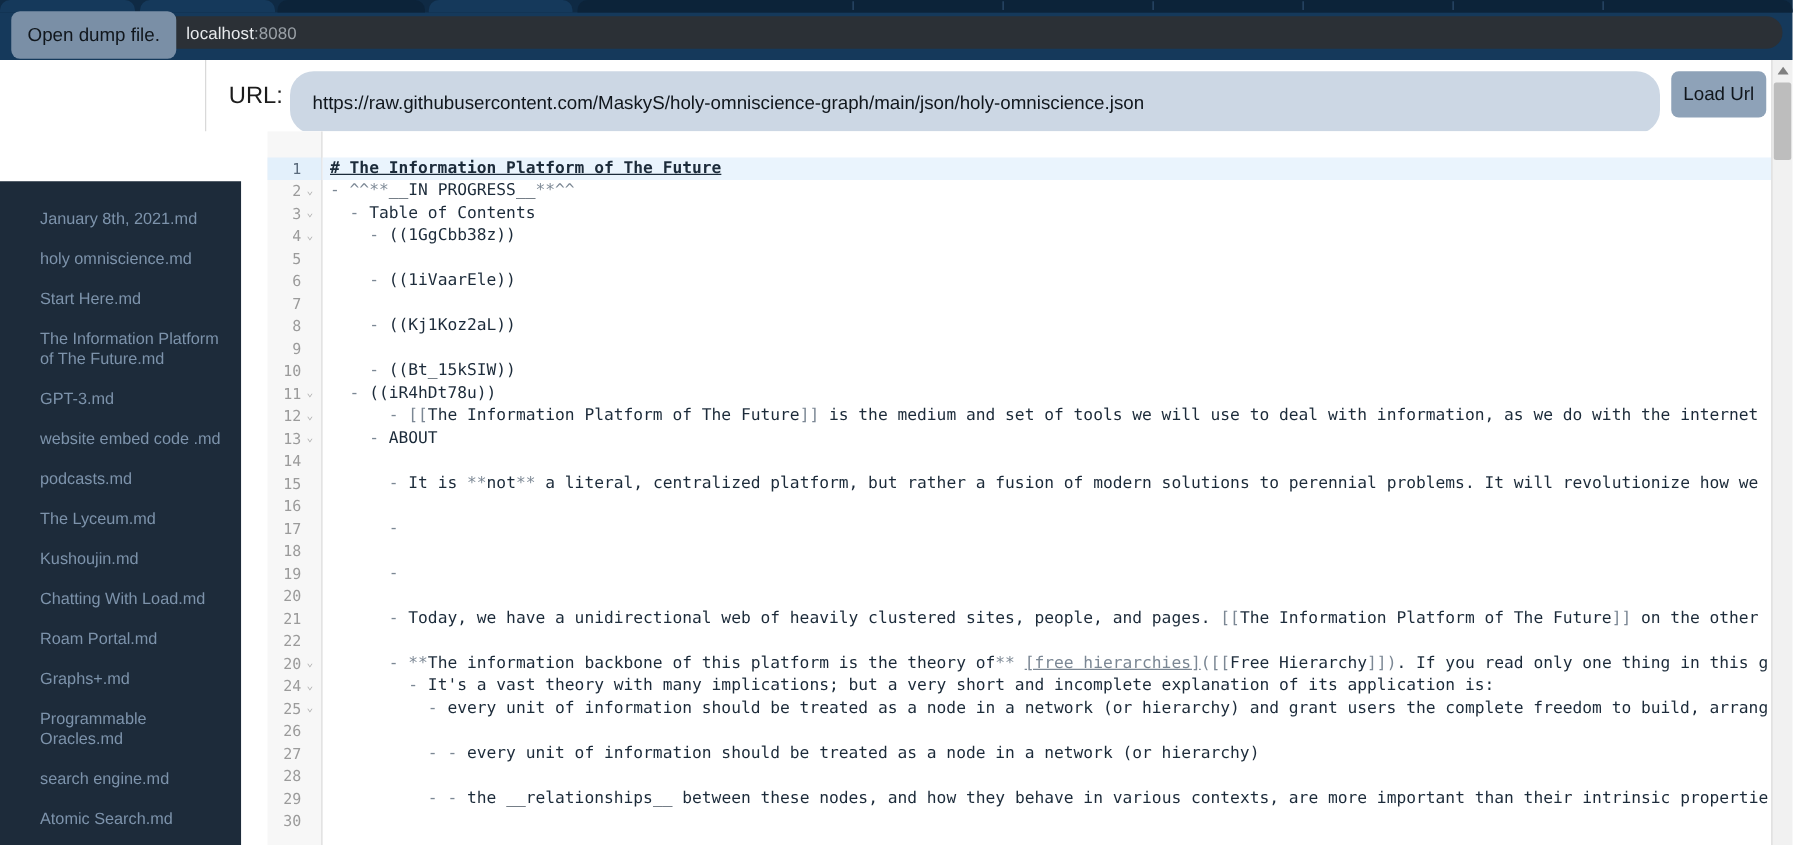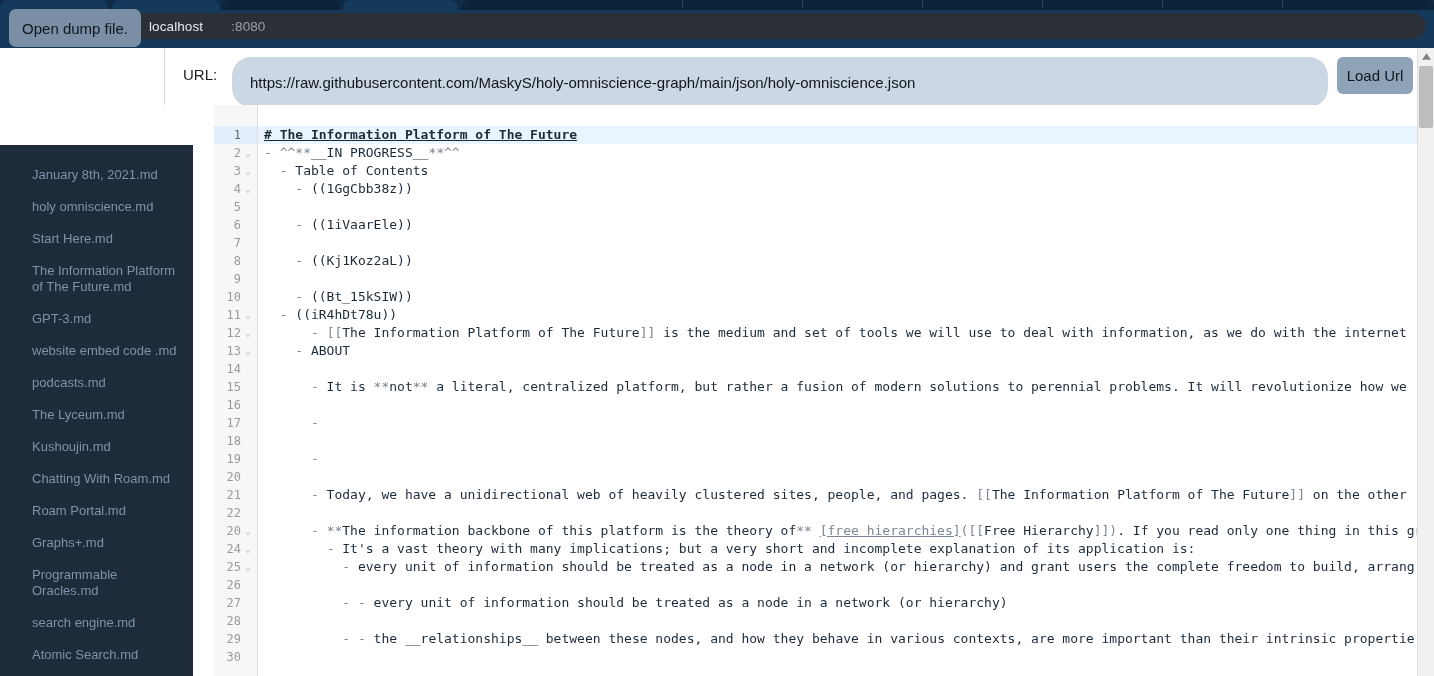--- a/index.html
+++ b/index.html
@@ -46,21 +46,21 @@
     background: #2b3036;
     border-radius: 13px;
     display: flex; align-items: center;
     padding-left: 12px;
   }
   .site-info-icon { margin-right: 9px; display: flex; align-items: center; }
   .omnibox-text {
     font-size: 13.5px; color: #e8eaed; letter-spacing: 0.1px;
     white-space: nowrap;
   }
-  .omnibox-text .dim { color: #9aa0a6; padding-left: 28px; }
+  .omnibox-text .dim { color: #9aa0a6; }
 
   
   #app-toolbar {
     position: absolute; left: 0; top: 48px; width: 1434px; height: 57px;
     background: #ffffff;
     display: flex; align-items: center;
   }
   #open-dump-btn {
     position: absolute; left: 9px; top: 9px;
     width: 132px; height: 38px;
@@ -71,21 +71,21 @@
     font-size: 15px;
     cursor: pointer;
     display: flex; align-items: center; justify-content: center;
   }
   .toolbar-divider {
     position: absolute; left: 164px; top: 48px;
     width: 1px; height: 57px; background: #d9d9d9;
   }
   #url-label {
     position: absolute; left: 183px; top: 66px;
-    font-size: 15px; color: #1c1c1c;
+    font-size: 19px; color: #1c1c1c;
   }
   #url-input {
     position: absolute; left: 232px; top: 57px;
     width: 1096px; height: 50px;
     background: #ccd7e4;
     border: none; border-radius: 19px;
     padding: 0 18px;
     font-family: "Liberation Sans", sans-serif;
     font-size: 15px; color: #10161c;
   }
@@ -267,21 +267,21 @@
 <div id="sidebar">
     <div class="side-item">January 8th, 2021.md</div>
     <div class="side-item">holy omniscience.md</div>
     <div class="side-item">Start Here.md</div>
     <div class="side-item">The Information Platform of The Future.md</div>
     <div class="side-item">GPT-3.md</div>
     <div class="side-item">website embed code .md</div>
     <div class="side-item">podcasts.md</div>
     <div class="side-item">The Lyceum.md</div>
     <div class="side-item">Kushoujin.md</div>
-    <div class="side-item">Chatting With Roam.md</div>
+    <div class="side-item">Chatting With Load.md</div>
     <div class="side-item">Roam Portal.md</div>
     <div class="side-item">Graphs+.md</div>
     <div class="side-item">Programmable Oracles.md</div>
     <div class="side-item">search engine.md</div>
     <div class="side-item">Atomic Search.md</div>
   </div>
 
 <div id="editor">
   <div id="editor-inner">
     <div id="gutter">

